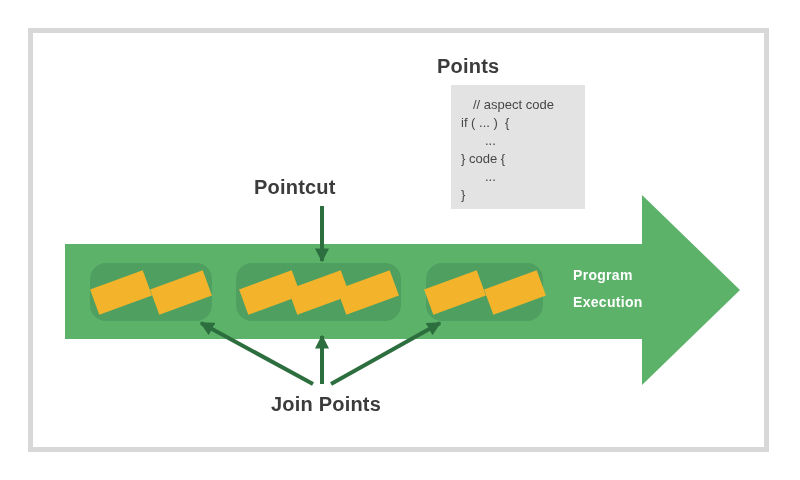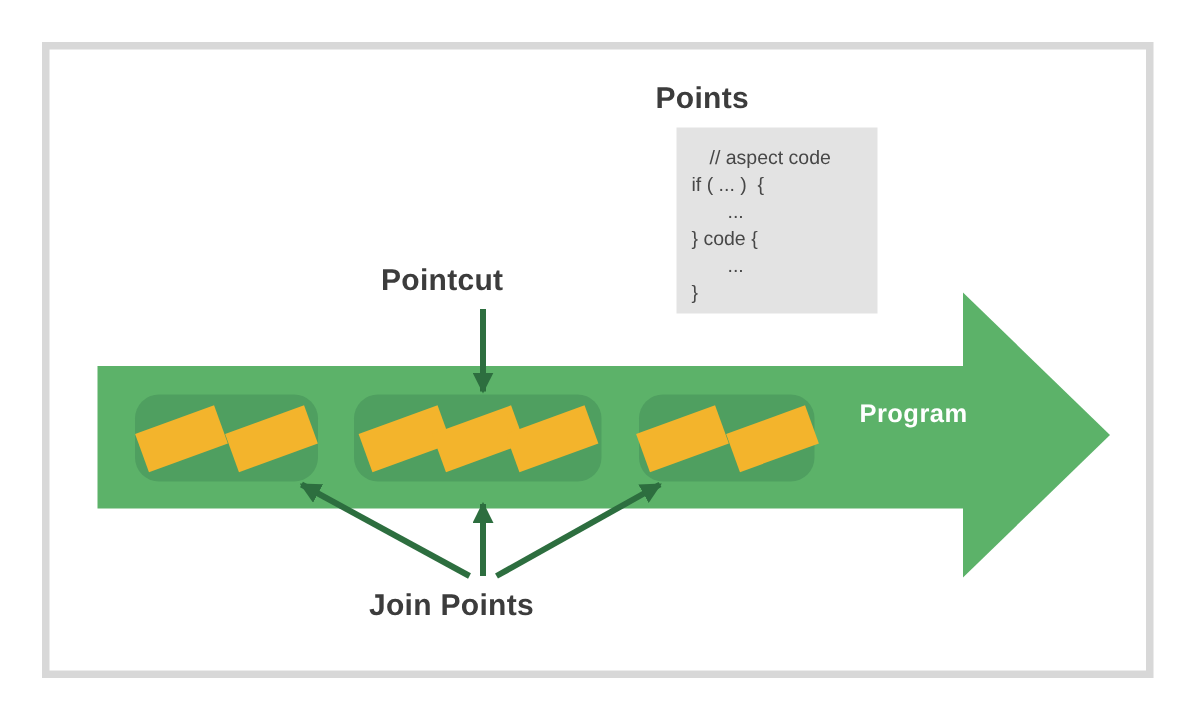--- a/index.html
+++ b/index.html
@@ -54,23 +54,23 @@
   .jp-box-2{left:236px;top:263px;width:165px;}
   .jp-box-3{left:426px;top:263px;width:117px;}
   .jp{
     width:56px;height:27px;background:var(--join-point-yellow);
     transform:rotate(-20deg);flex:none;
   }
   .jp + .jp{margin-left:4px;}
   .jp-box.tight .jp + .jp{margin-left:-7px;}
   .program-execution{
     position:absolute;left:573px;top:262px;color:var(--white);
-    font-weight:bold;font-size:17px;line-height:27px;letter-spacing:0.3px;
+    font-weight:bold;font-size:14px;line-height:27px;letter-spacing:0.3px;
   }
-  .join-points-label{left:246px;top:393px;width:160px;}
+  .join-points-label{left:246px;top:393px;width:160px;text-align:center;}
   .overlay{
     position:absolute;left:0;top:0;width:800px;height:480px;pointer-events:none;
   }
   .overlay line{stroke:var(--annotation-green);stroke-width:4;}
   .overlay .ah{fill:var(--annotation-green);}
 </style>
 </head>
 <body>
 
 <div class="frame"></div>
@@ -99,20 +99,21 @@
     <span class="jp"></span>
     <span class="jp"></span>
   </div>
 <div class="jp-box jp-box-3">
     <span class="jp"></span>
     <span class="jp"></span>
   </div>
 
 <div class="program-execution">
   <div>Program</div>
+  <div>Execution</div>
 </div>
 
 <div class="label join-points-label">Join Points</div>
 
 <svg class="overlay" viewBox="0 0 800 480">
   <defs>
     <marker id="ah" viewBox="0 0 10 10" refX="9" refY="5" markerWidth="14" markerHeight="14" orient="auto" markerUnits="userSpaceOnUse">
       <path class="ah" d="M0,0 L10,5 L0,10 z"></path>
     </marker>
   </defs>

